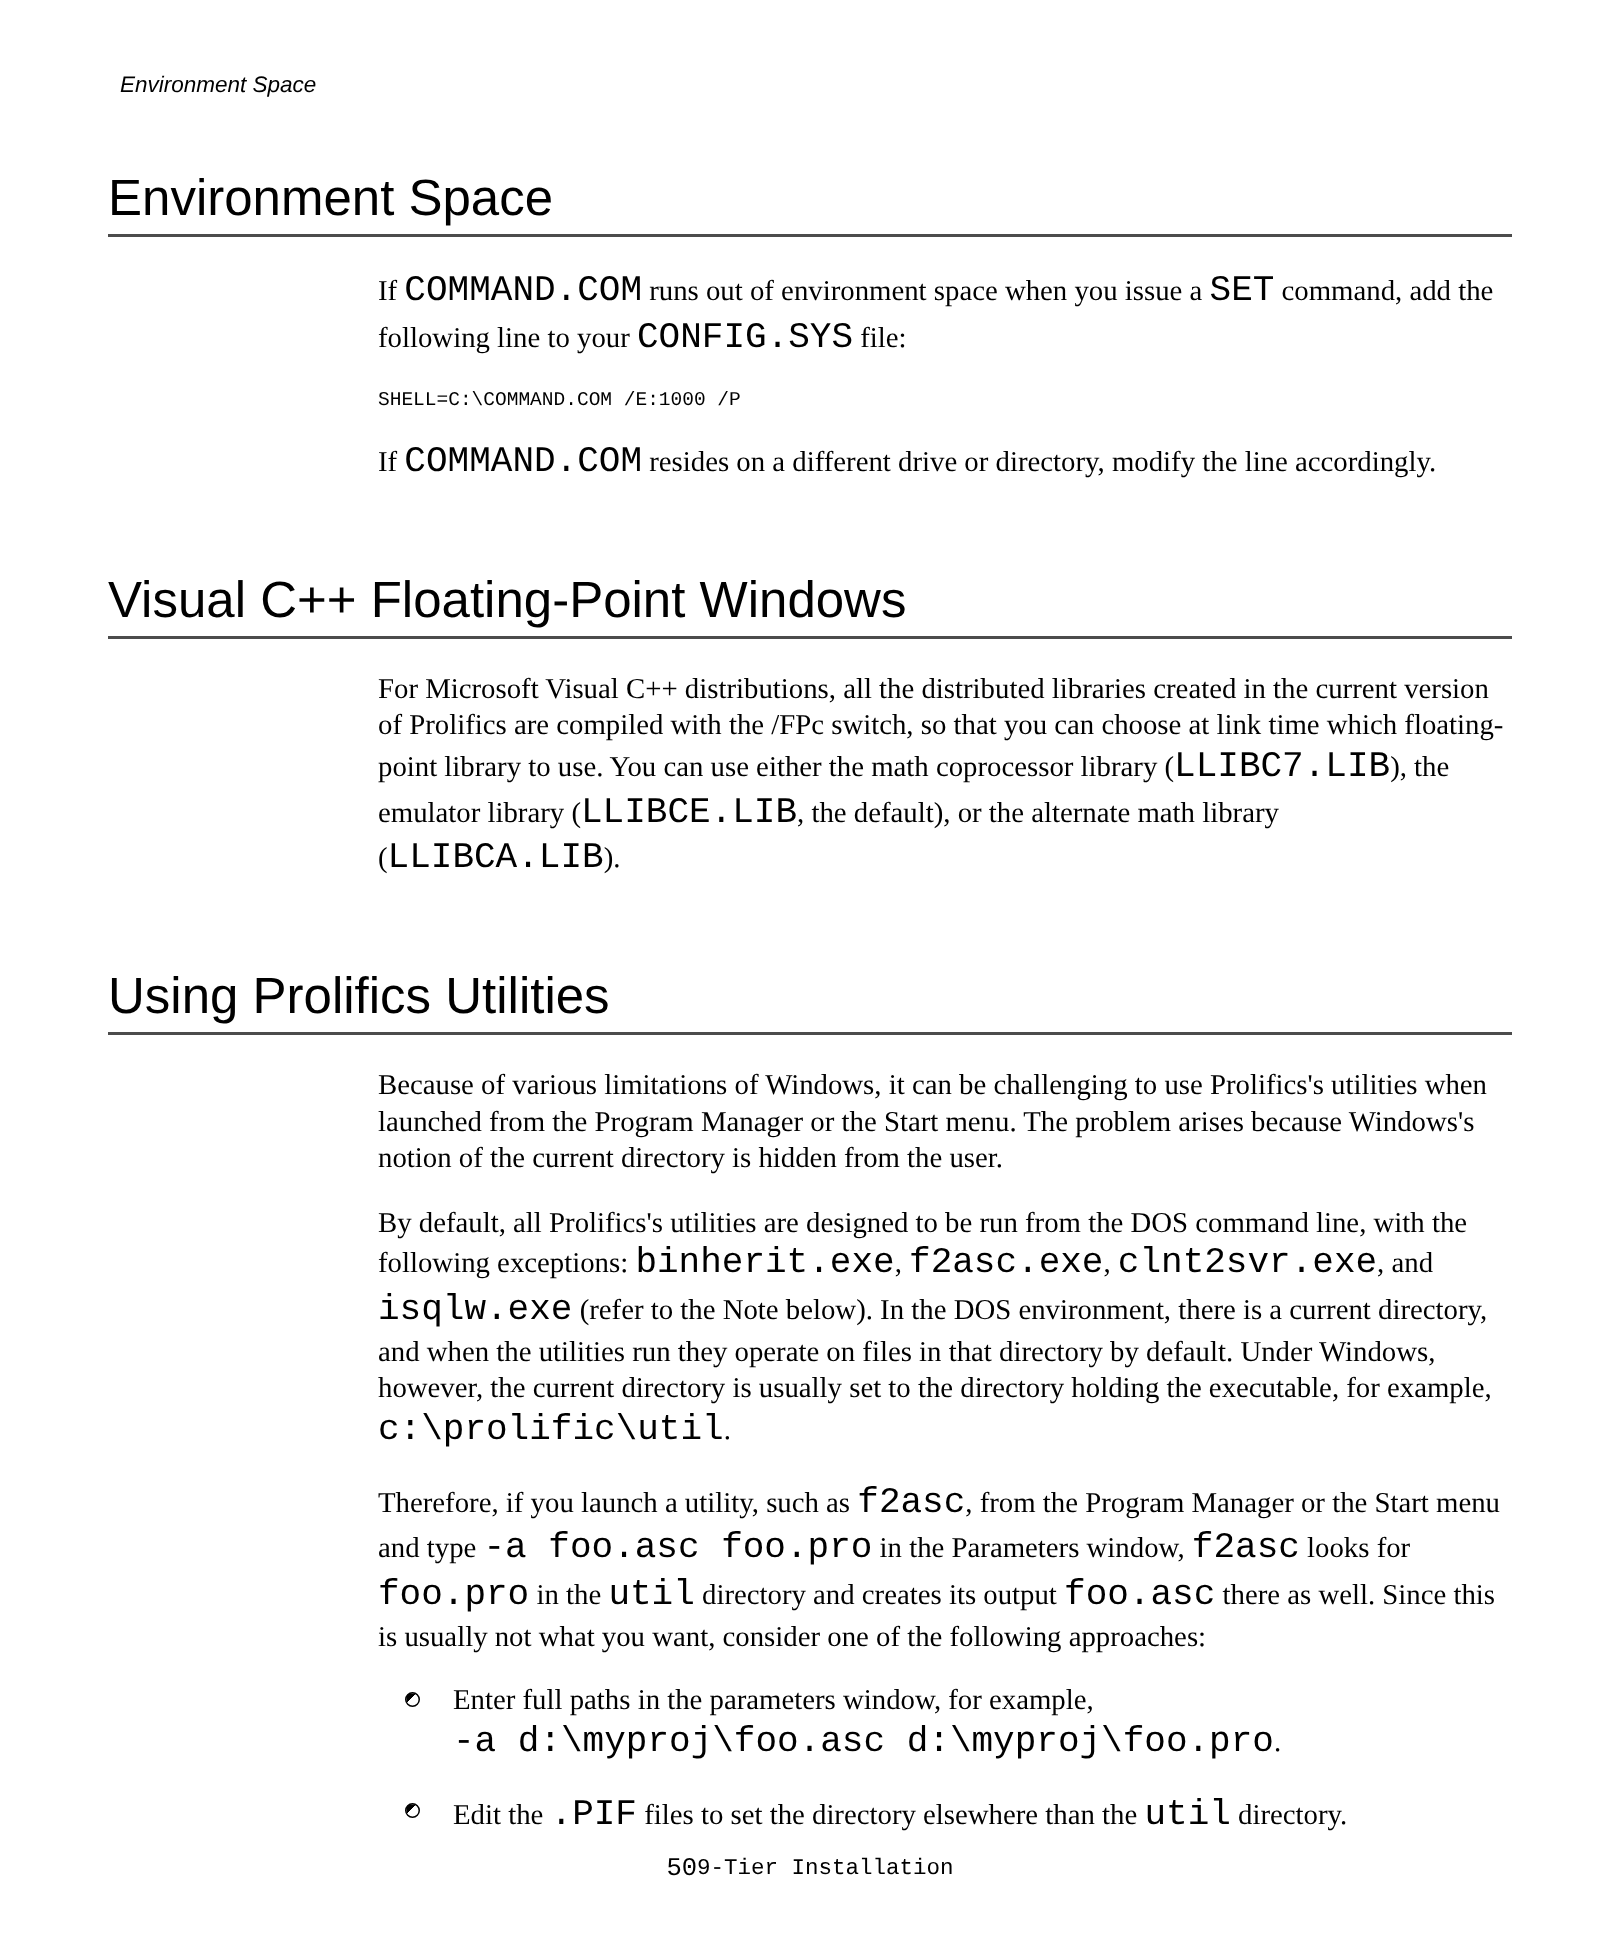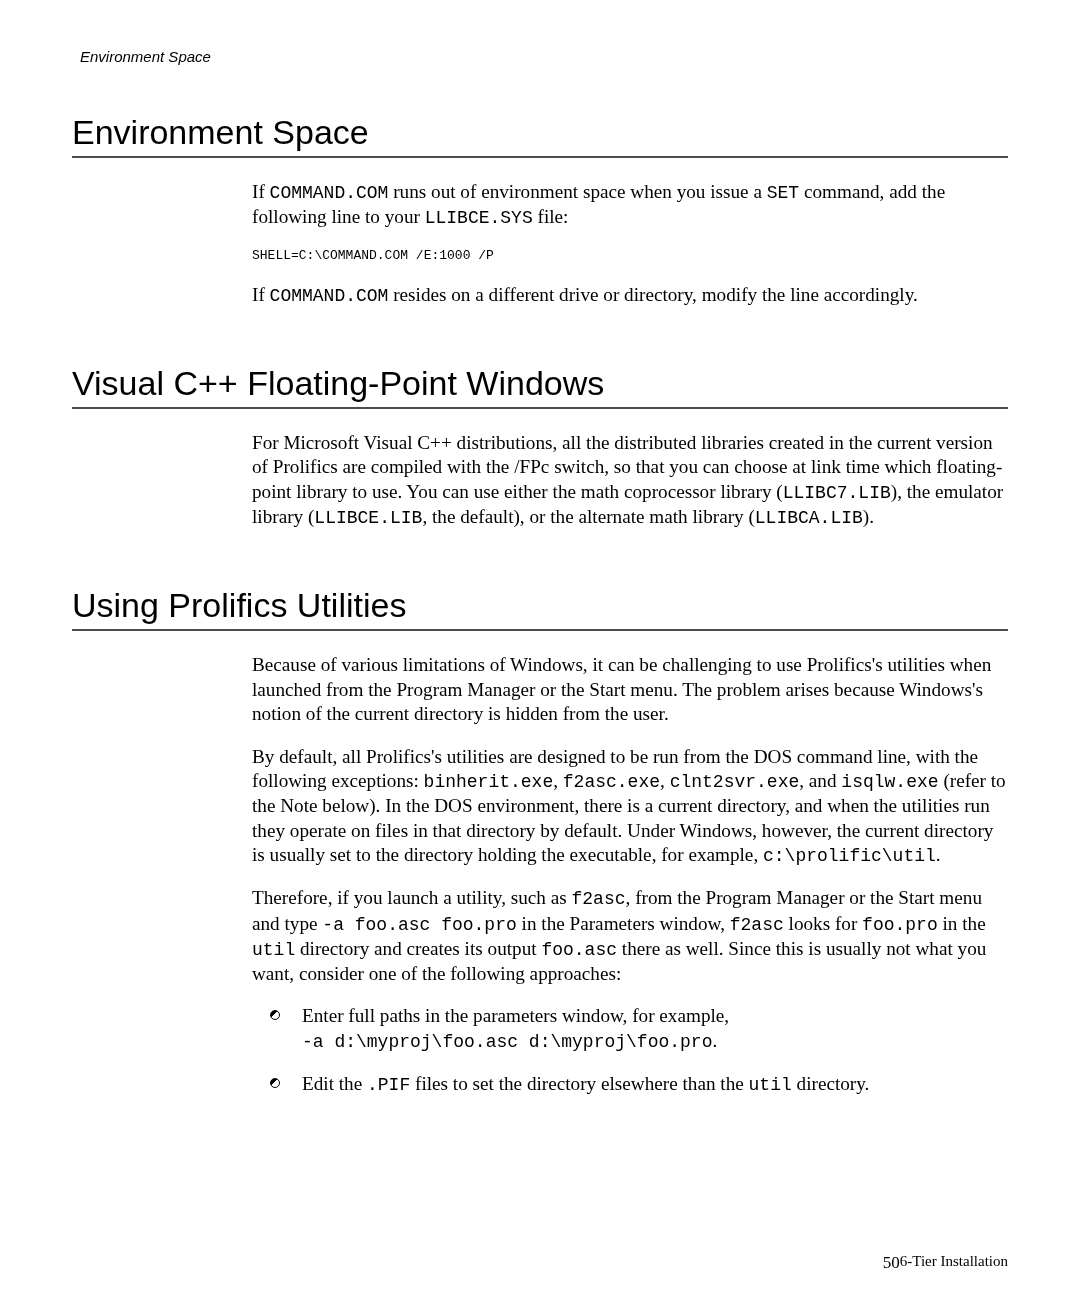--- a/index.html
+++ b/index.html
@@ -44,21 +44,21 @@
     margin-left: 180px;
     font-size: 19.2px;
     line-height: 1.28;
   }
   .body-block p {
     margin: 0 0 18px 0;
     text-align: left;
   }
   code, .mono {
     font-family: "Courier New", Courier, monospace;
-    font-size: 18px;
+    font-size: 24px;
   }
   pre.codeline {
     font-family: "Courier New", Courier, monospace;
     font-size: 13px;
     margin: 0 0 18px 0;
     white-space: pre;
   }
   .section-gap { height: 38px; }
   ul.bullets {
     list-style: none;
@@ -77,40 +77,40 @@
     top: 6px;
     width: 10px;
     height: 10px;
     border: 1.5px solid #000;
     border-radius: 50%;
     box-sizing: border-box;
     background: linear-gradient(135deg, #000 0 40%, #fff 40% 100%);
   }
   .footer {
     position: absolute;
-    bottom: 23px;
+    bottom: 40px;
     left: 72px;
     right: 72px;
     display: flex;
-    justify-content: flex-end;
-    font-family: Liberation Serif, serif;
+    justify-content: center;
+    font-family: Liberation Mono, monospace;
     font-size: 15px;
   }
   .footer .pageno { font-size: 17px; }
 </style>
 </head>
 <body>
 
 <div class="page">
   <div class="running-header">Environment Space</div>
 
   <h1 class="section-title">Environment Space</h1>
   <hr class="rule">
   <div class="body-block">
-    <p>If <code>COMMAND.COM</code> runs out of environment space when you issue a <code>SET</code> command, add the following line to your <code>LLIBCE.SYS</code> file:</p>
+    <p>If <code>COMMAND.COM</code> runs out of environment space when you issue a <code>SET</code> command, add the following line to your <code>CONFIG.SYS</code> file:</p>
     <pre class="codeline">SHELL=C:\COMMAND.COM /E:1000 /P</pre>
     <p>If <code>COMMAND.COM</code> resides on a different drive or directory, modify the line accordingly.</p>
   </div>
 
   <div class="section-gap"></div>
 
   <h1 class="section-title">Visual C++ Floating-Point Windows</h1>
   <hr class="rule">
   <div class="body-block">
     <p>For Microsoft Visual C++ distributions, all the distributed libraries created in the current version of Prolifics are compiled with the /FPc switch, so that you can choose at link time which floating-point library to use. You can use either the math coprocessor library (<code>LLIBC7.LIB</code>), the emulator library (<code>LLIBCE.LIB</code>, the default), or the alternate math library (<code>LLIBCA.LIB</code>).</p>
@@ -125,15 +125,15 @@
     <p>By default, all Prolifics's utilities are designed to be run from the DOS command line, with the following exceptions: <code>binherit.exe</code>, <code>f2asc.exe</code>, <code>clnt2svr.exe</code>, and <code>isqlw.exe</code> (refer to the Note below). In the DOS environment, there is a current directory, and when the utilities run they operate on files in that directory by default. Under Windows, however, the current directory is usually set to the directory holding the executable, for example, <code>c:\prolific\util</code>.</p>
     <p>Therefore, if you launch a utility, such as <code>f2asc</code>, from the Program Manager or the Start menu and type <code>-a foo.asc foo.pro</code> in the Parameters window, <code>f2asc</code> looks for <code>foo.pro</code> in the <code>util</code> directory and creates its output <code>foo.asc</code> there as well. Since this is usually not what you want, consider one of the following approaches:</p>
     <ul class="bullets">
       <li>Enter full paths in the parameters window, for example,<br><code>-a d:\myproj\foo.asc d:\myproj\foo.pro</code>.</li>
       <li>Edit the <code>.PIF</code> files to set the directory elsewhere than the <code>util</code> directory.</li>
     </ul>
   </div>
 
   <div class="footer">
     <span class="pageno">50</span>
-    <span>6-Tier Installation</span>
+    <span>9-Tier Installation</span>
   </div>
 </div>
 
 </body></html>

